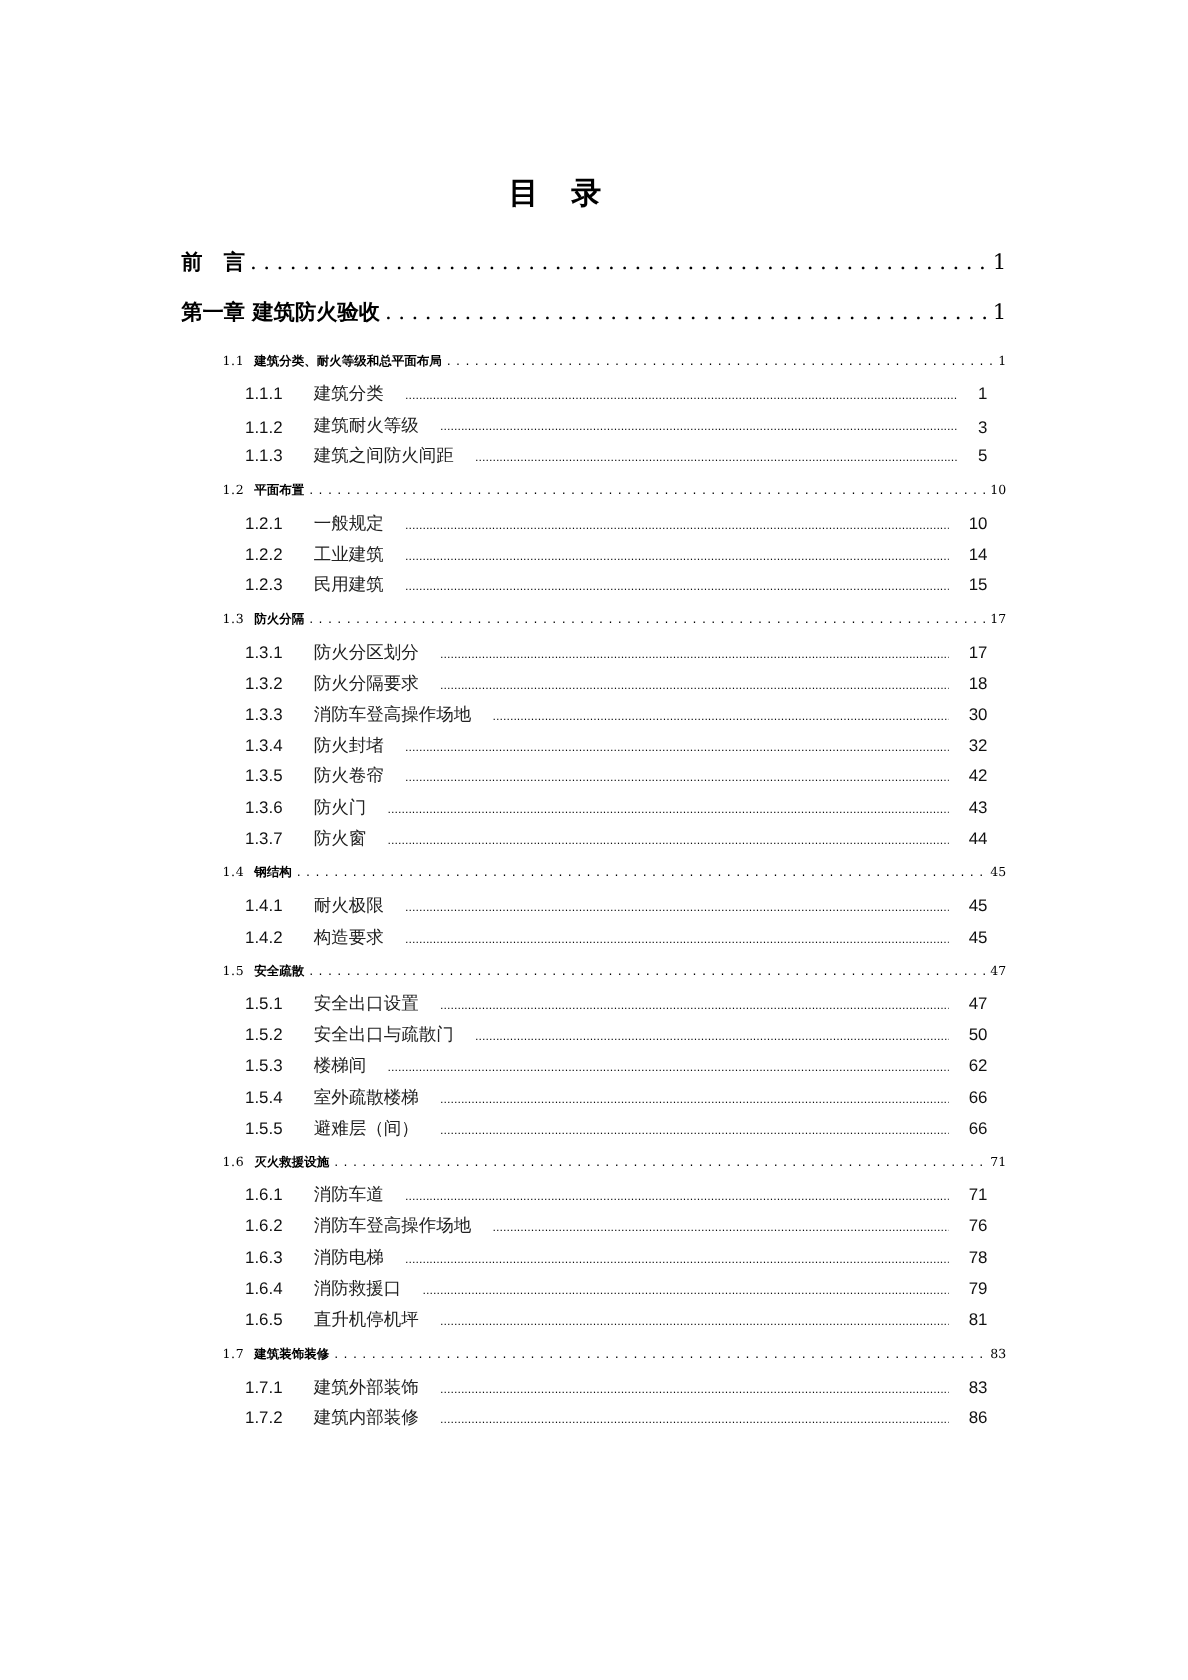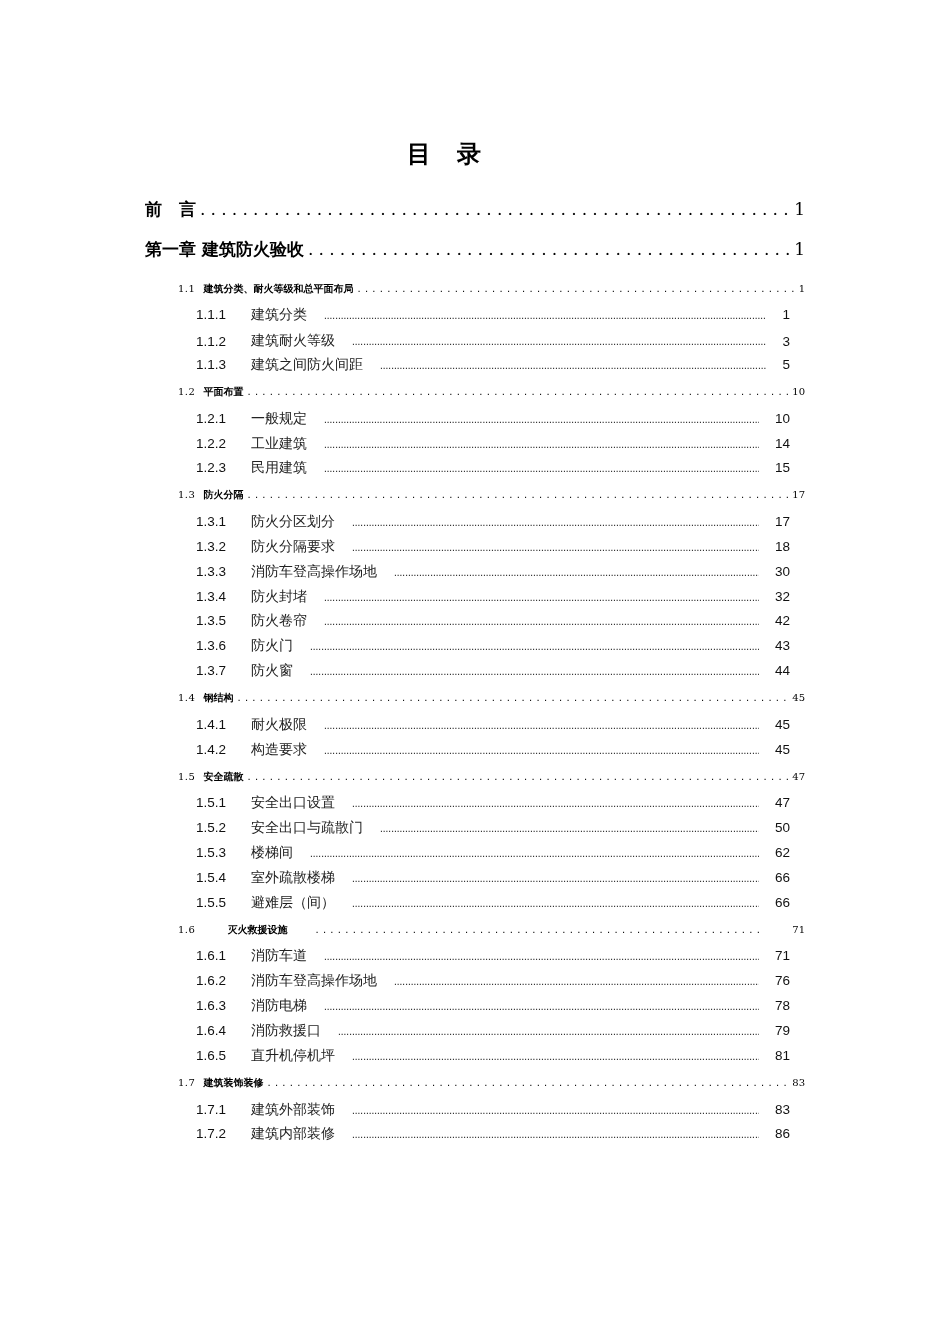--- a/index.html
+++ b/index.html
@@ -195,21 +195,21 @@
         <span class="label">室外疏散楼梯</span>
         <span class="leader">................................................................................................................................................................................................................................................................................................................................................................................................................</span>
         <span class="page-num">66</span>
       </div>
       <div class="row lvl2" style="top: 894px;">
         <span class="num">1.5.5</span>
         <span class="label">避难层（间）</span>
         <span class="leader">................................................................................................................................................................................................................................................................................................................................................................................................................</span>
         <span class="page-num">66</span>
       </div>
-      <div class="row lvl1" style="top: 923px; gap: 24px;">
+      <div class="row lvl1" style="top: 923px;">
         <span class="num">1.6</span>
         <span class="label">灭火救援设施</span>
         <span class="leader">................................................................................................................................................................................................................................................................................................................................................................................................................</span>
         <span class="page-num">71</span>
       </div>
       <div class="row lvl2" style="top: 947px;">
         <span class="num">1.6.1</span>
         <span class="label">消防车道</span>
         <span class="leader">................................................................................................................................................................................................................................................................................................................................................................................................................</span>
         <span class="page-num">71</span>

